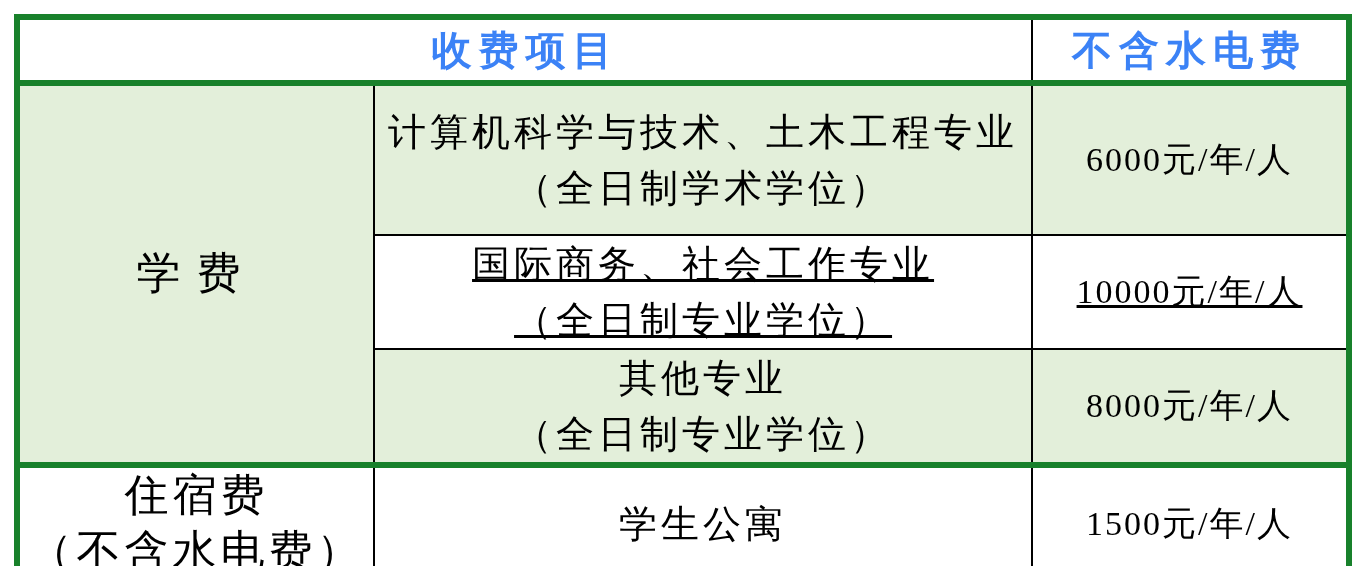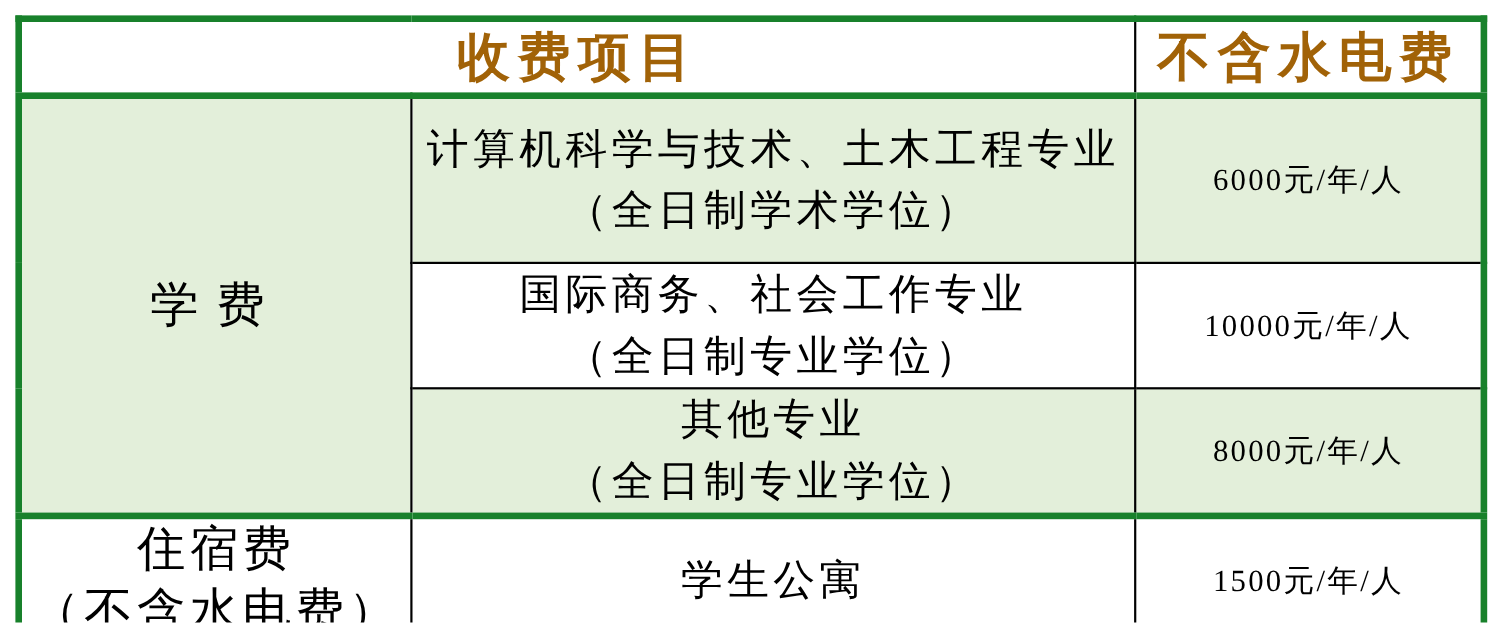--- a/index.html
+++ b/index.html
@@ -33,40 +33,40 @@
     text-align: center;
     vertical-align: middle;
     padding: 0;
     color: #000000;
     overflow: hidden;
   }
   
   tr.header-row { height: 66px; }
   tr.header-row th {
     background: #ffffff;
-    color: #a16207;
-    font-size: 48px;
+    color: #3b82f6;
+    font-size: 40px;
     font-weight: bold;
     letter-spacing: 7px;
     border-bottom: 6px solid #18812b;
   }
   
   tr.row-1 { height: 152px; }
-  tr.row-2 { height: 100px; }
+  tr.row-2 { height: 100px; text-decoration: underline; }
   tr.row-3 { height: 101px; margin-top: 48px; }
   tr.row-4 { height: 97px; }
   td.shaded { background: #e3efda; }
   td.white  { background: #ffffff; }
   td.item-cell {
     font-size: 38px;
     letter-spacing: 4px;
     line-height: 56px;
   }
   td.std-cell {
-    font-size: 28px;
+    font-size: 34px;
     letter-spacing: 2px;
   }
   td.cat-cell {
     font-size: 44px;
     letter-spacing: 4px;
     line-height: 56px;
   }
   td.tuition-cat { letter-spacing: 16px; }
   
   tr.row-3 td, td.tuition-cat { border-bottom: 6px solid #18812b; }

